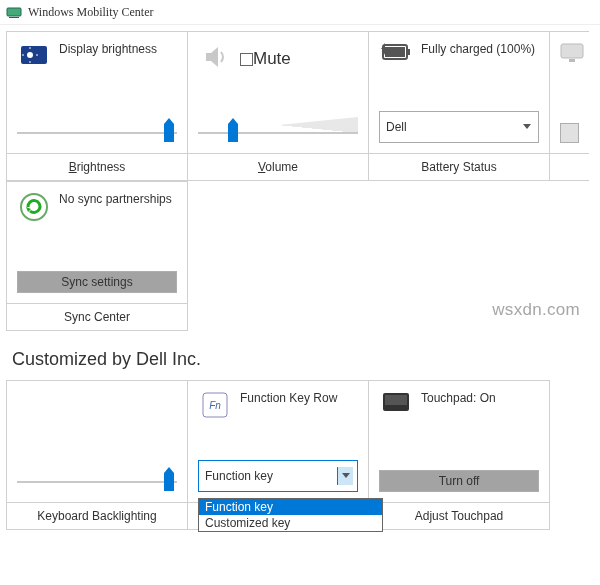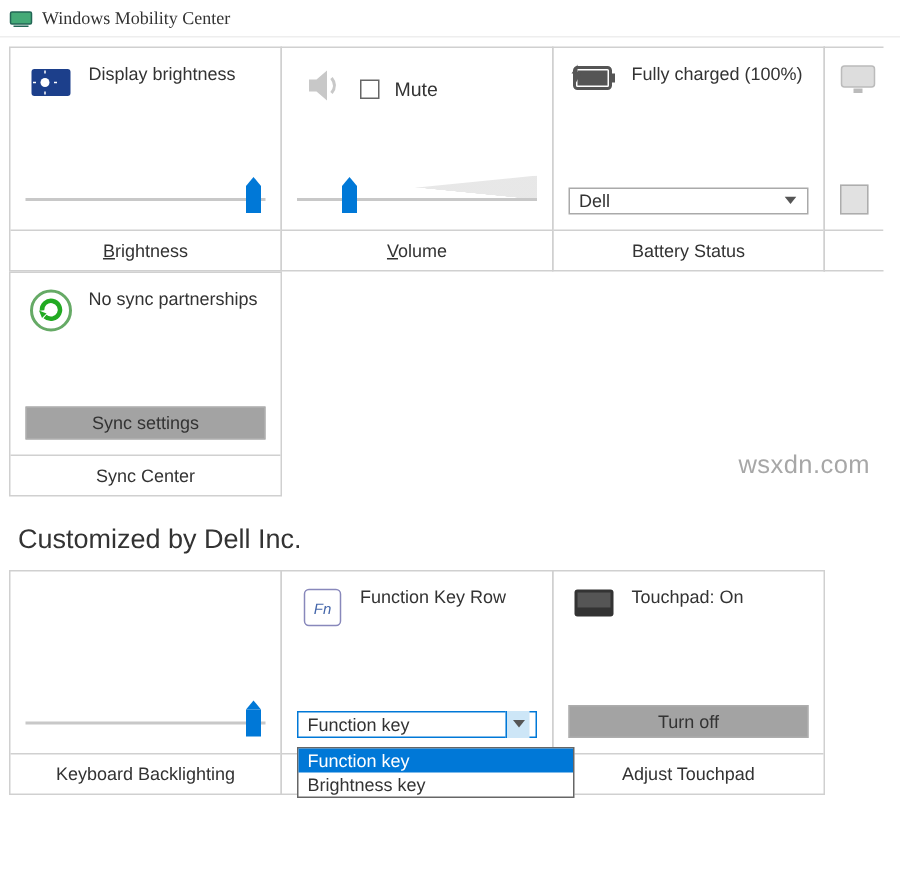--- a/index.html
+++ b/index.html
@@ -98,28 +98,28 @@
     border-bottom:6px solid #0078d7;
   }
   
   .vol-wrap { width: 100%; height: 30px; position: relative; }
   .vol-wedge { position:absolute; bottom:10px; left:0; right:0; height:16px;
     background: linear-gradient(to top right, transparent 49.5%, #d8d8d8 50%);
     clip-path: polygon(0 100%, 100% 0, 100% 100%);
     opacity:.6;
   }
   
-  .chk { display:flex; align-items:center; gap:10px; font-size:13px; }
+  .chk { display:flex; align-items:center; gap:0; font-size:17px; }
   .chk .box {
     width:13px; height:13px; border:1px solid #666; background:#fff;
   }
   
   .select {
     width: 100%;
-    height: 18px;
+    height: 32px;
     border: 1px solid #aaa;
     background: #fff;
     display: flex; align-items: center; justify-content: space-between;
     padding: 0 4px 0 6px;
     font-size: 12px;
   }
   .select .chev {
     width: 16px; height: 18px; display:flex; align-items:center; justify-content:center;
     border-left: 1px solid transparent;
   }
@@ -341,19 +341,19 @@
       <div class="tile-label">Touchpad: On</div>
     </div>
     <div class="tile-mid">
       <div class="btn">Turn off</div>
     </div>
     <div class="tile-foot">Adjust Touchpad</div>
   </div>
 
   <div class="dropdown" style="left:192px; top:118px; width:185px;">
     <div class="opt sel">Function key</div>
-    <div class="opt">Brightness key</div>
+    <div class="opt">Customized key</div>
   </div>
 </div>
 
 </div>
 
 <div class="watermark">wsxdn.com</div>
 
 </body></html>

